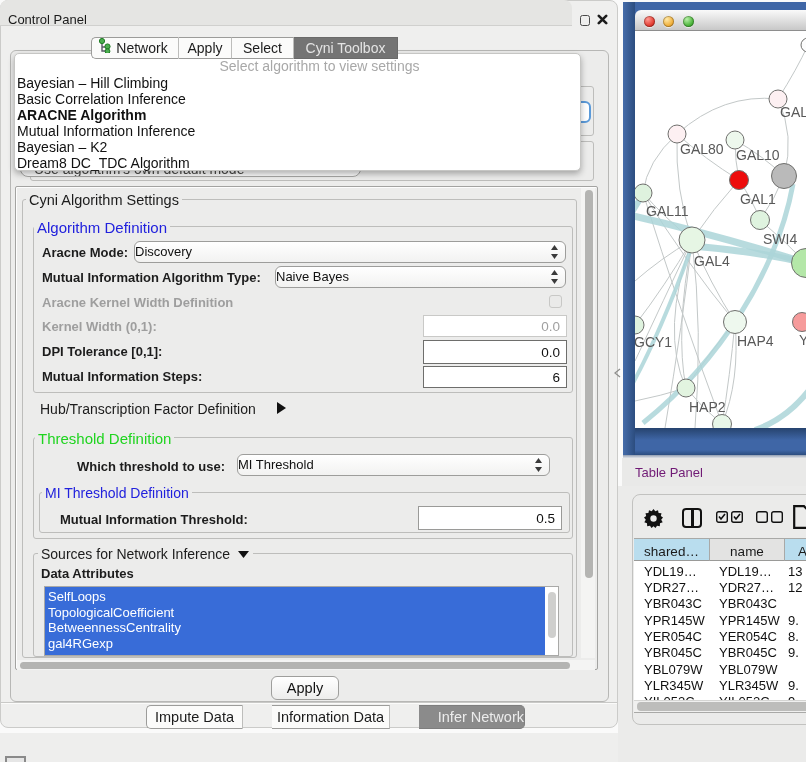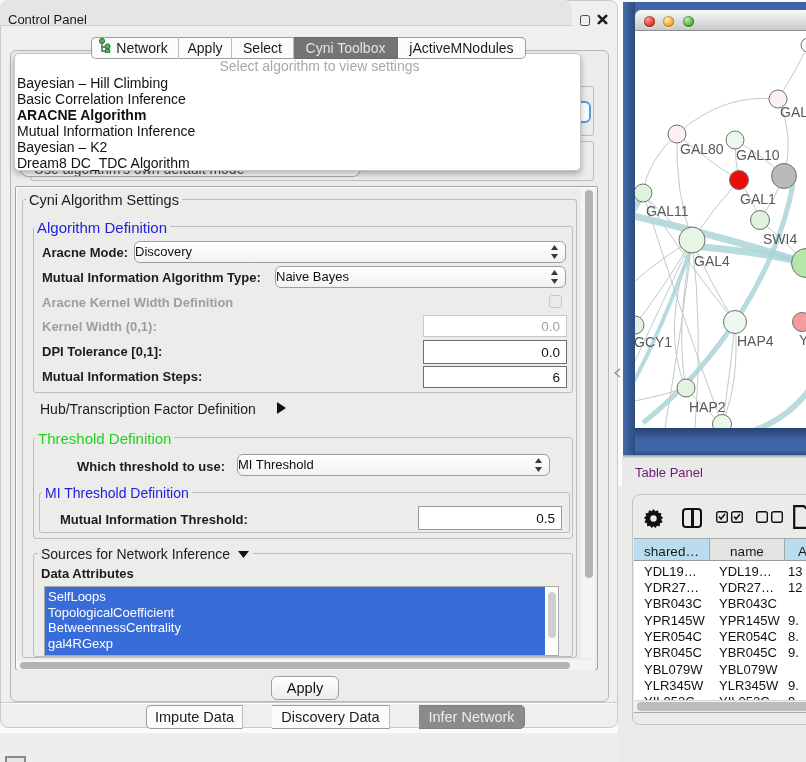--- a/index.html
+++ b/index.html
@@ -151,35 +151,34 @@
 <div class="abs" style="left:45px;top:587px;width:500px;height:68px;background:#386cd8;color:#fff;font-size:13px;line-height:15.6px;padding-left:3px;padding-top:2px;box-sizing:border-box;overflow:hidden;">SelfLoops<br>TopologicalCoefficient<br>BetweennessCentrality<br>gal4RGexp</div>
 <div class="abs sbthumb" style="left:548px;top:592px;width:8px;height:46px;background:#cfcfcd;"></div>
 
 <div class="abs" style="left:271px;top:676px;width:68px;height:24px;background:linear-gradient(#ffffff,#ededec);border:1px solid #9e9e9c;border-radius:6px;box-sizing:border-box;text-align:center;font-size:14.5px;line-height:22px;color:#111;">Apply</div>
 
 <div class="abs" style="left:1px;top:702px;width:616px;height:1px;background:#c9c9c7;"></div>
 <div class="abs" style="left:1px;top:703px;width:616px;height:1px;background:#fbfbfa;"></div>
 
 <div class="abs tabstrip" style="left:146px;top:705px;height:24px;gap:29px;">
   <div class="seg first" style="width:97px;height:24px;line-height:23px;font-size:14.5px;">Impute Data</div>
-  <div class="seg" style="width:118px;height:24px;line-height:23px;font-size:14.5px;">Discovery Data</div>
-  <div class="seg last dark" style="width:106px;height:24px;line-height:23px;font-size:14.5px;background:#8b8b8b;border-color:#7e7e7e;color:#ececec;">Infer Network</div>
+  <div class="seg" style="width:118px;height:24px;line-height:23px;font-size:14.5px;">Information Data</div>
+  <div class="seg last dark" style="width:106px;height:24px;line-height:23px;font-size:14.5px;background:#8b8b8b;border-color:#7e7e7e;color:#ececec;text-align:right;">Infer Network</div>
 </div>
 
 <div class="abs" style="left:14px;top:53px;width:567px;height:118px;background:#fff;border:1px solid #c6c6c4;border-radius:5px;box-sizing:border-box;box-shadow:0 3px 6px rgba(0,0,0,0.3);z-index:20;">
   <div style="text-align:center;font-size:14px;color:#a8a8a8;margin-top:4px;margin-left:44px;">Select algorithm to view settings</div>
   <div style="font-size:14px;color:#111;margin-left:2px;line-height:16px;margin-top:1px;">Bayesian – Hill Climbing<br>Basic Correlation Inference<br><b>ARACNE Algorithm</b><br>Mutual Information Inference<br>Bayesian – K2<br>Dream8 DC_TDC Algorithm</div>
 </div>
 
 <div class="abs tabstrip" style="left:91px;">
   <div class="seg first" style="width:88px;"><span style="display:inline-block;width:14px;"></span>Network</div>
   <div class="seg" style="width:53px;">Apply</div>
   <div class="seg" style="width:62px;">Select</div>
   <div class="seg dark" style="width:104px;">Cyni Toolbox</div>
-  <div class="seg last" style="width:128px;">jActiveMNodules</div>
 </div>
 
 <svg class="abs" style="left:99px;top:38px;z-index:40;" width="12" height="15" viewBox="0 0 12 15">
   <path d="M3 5 L3 13 L8 13 M3 9 L8 9" fill="none" stroke="#5a5a68" stroke-width="1.4"></path>
   <circle cx="3" cy="3" r="2.6" fill="#4caf50" stroke="#1d7a22" stroke-width="1"></circle>
   <circle cx="8.5" cy="8.5" r="2.6" fill="#4caf50" stroke="#1d7a22" stroke-width="1"></circle>
   <circle cx="8.5" cy="13.2" r="2.4" fill="#4caf50" stroke="#1d7a22" stroke-width="1"></circle>
 </svg>
 
 <div class="abs" id="netframe"></div>

